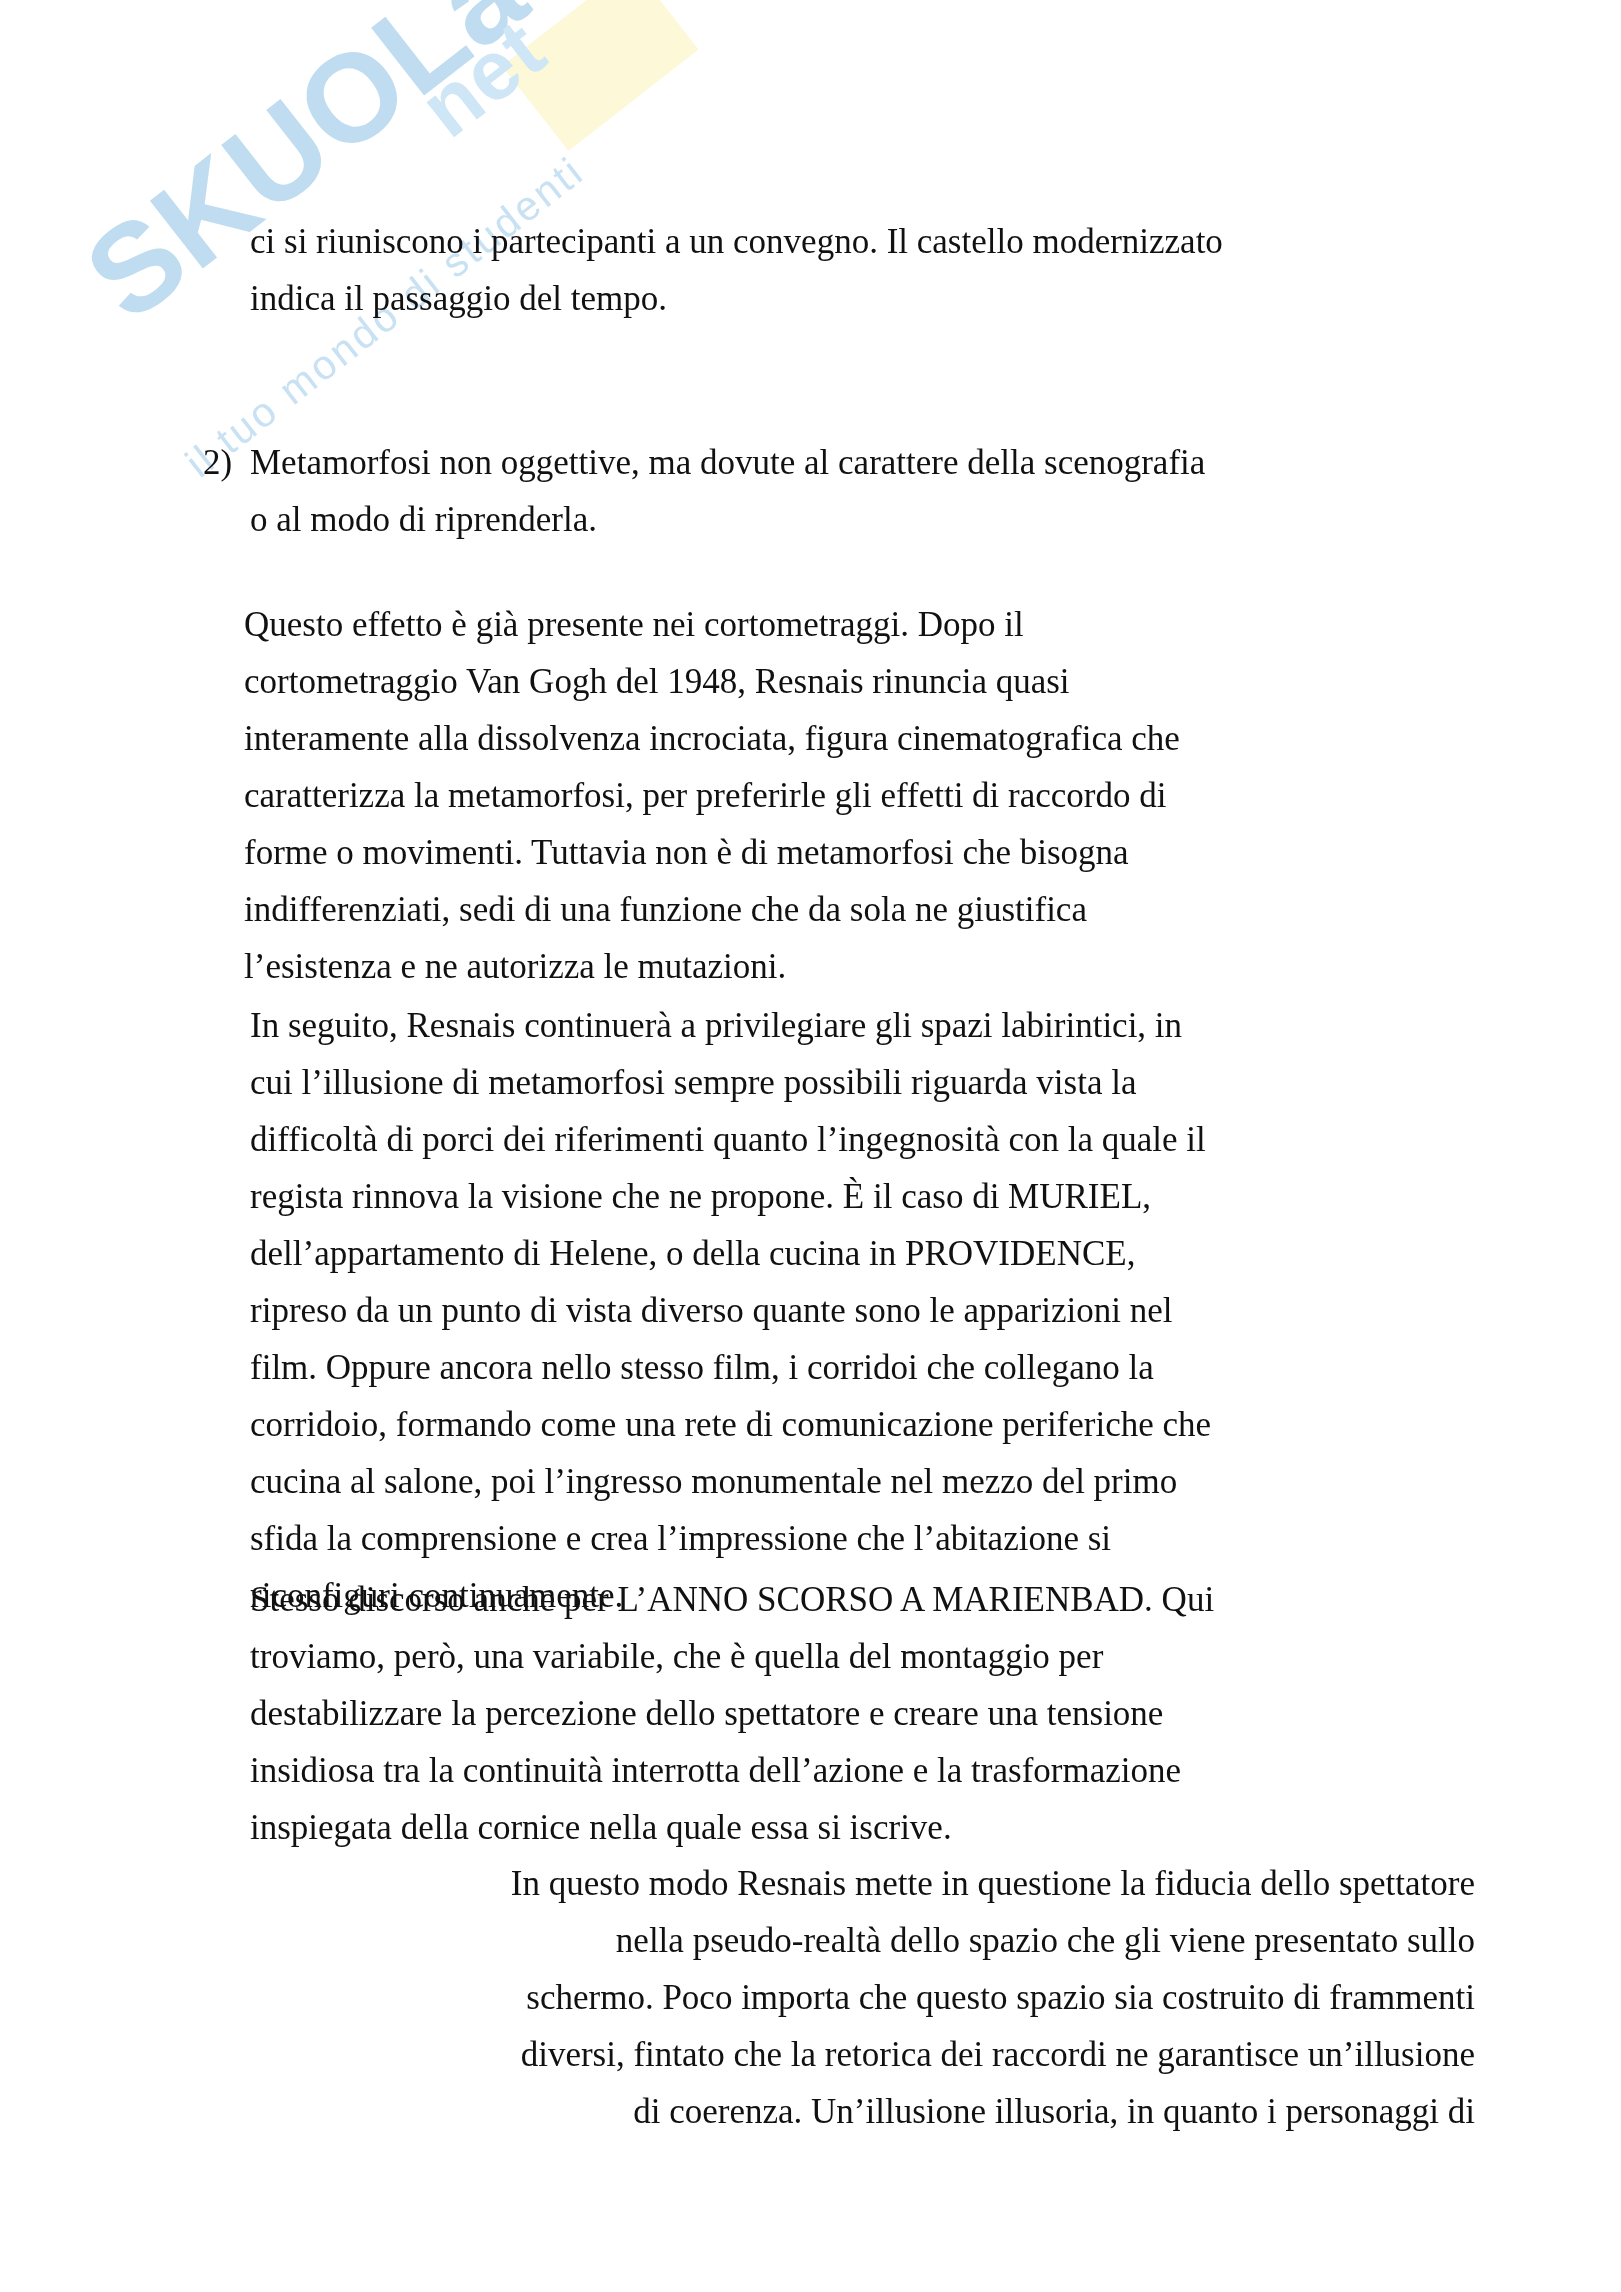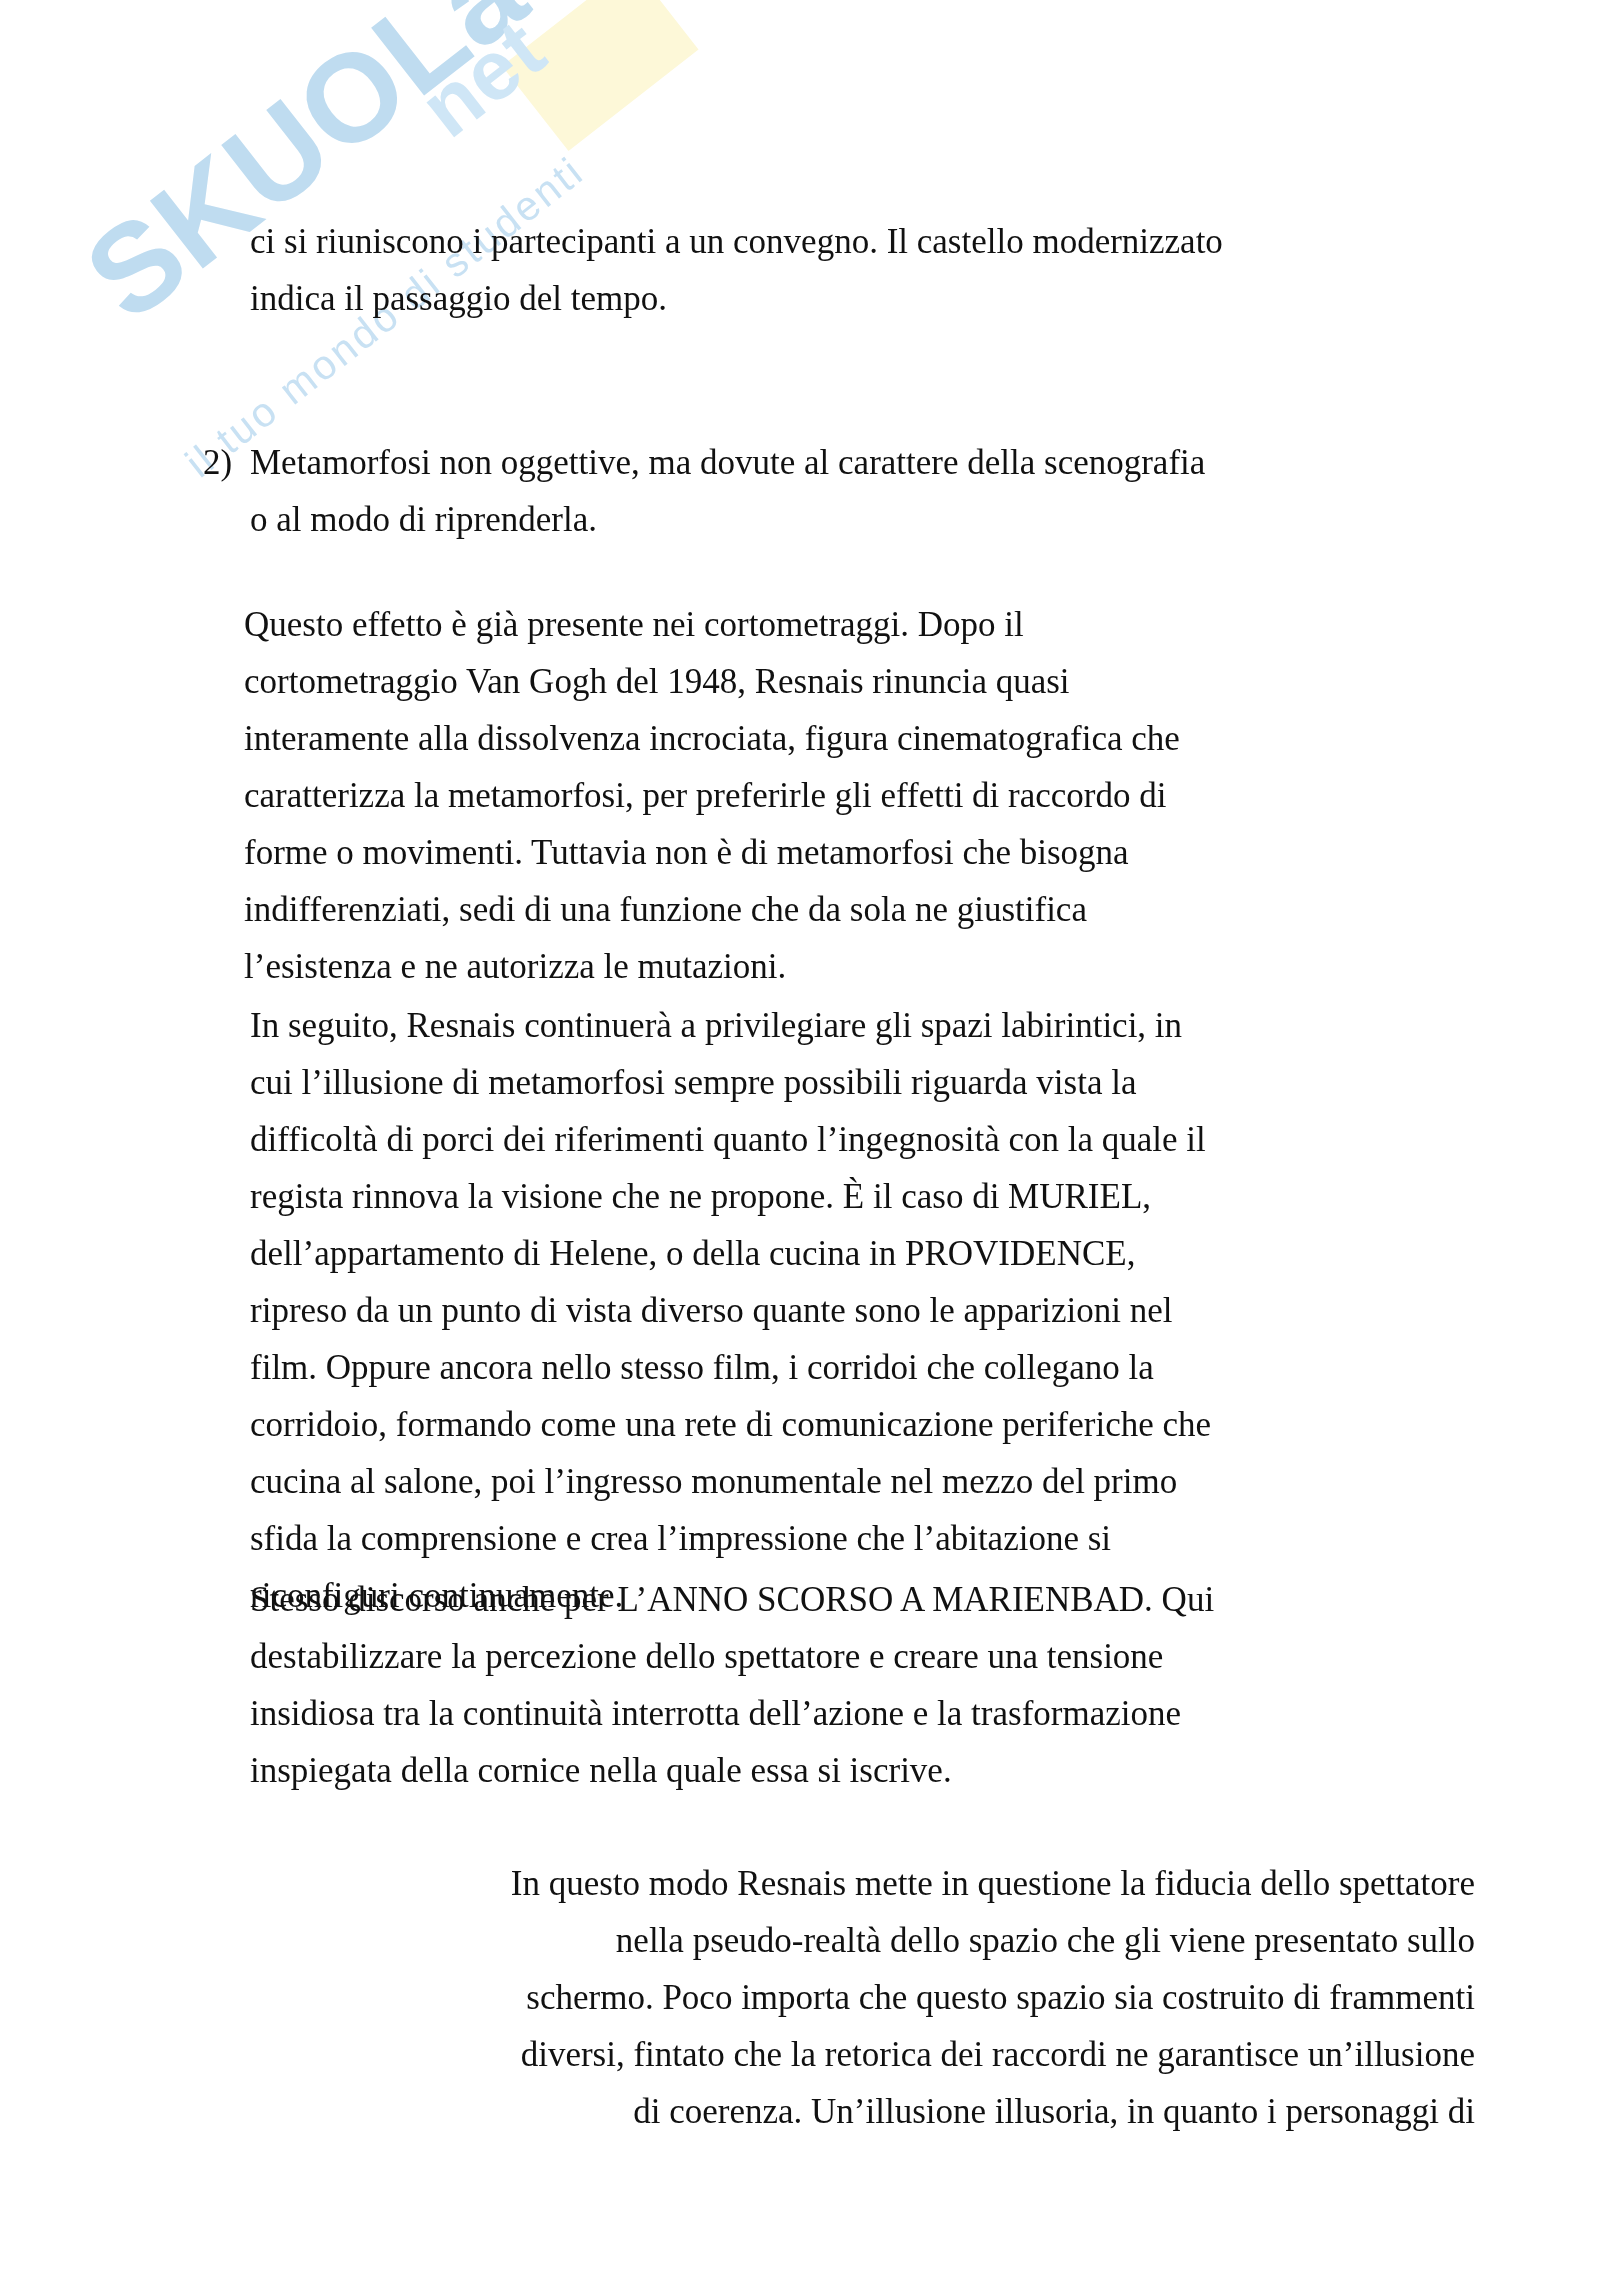--- a/index.html
+++ b/index.html
@@ -148,20 +148,21 @@
     <span class="line">ripreso da un punto di vista diverso quante sono le apparizioni nel</span>
     <span class="line">film. Oppure ancora nello stesso film, i corridoi che collegano la</span>
     <span class="line">corridoio, formando come una rete di comunicazione periferiche che</span>
     <span class="line">cucina al salone, poi l’ingresso monumentale nel mezzo del primo</span>
     <span class="line">sfida la comprensione e crea l’impressione che l’abitazione si</span>
     <span class="line">riconfiguri continuamente.</span>
   </div>
 
   <div class="para block-5">
     <span class="line">Stesso discorso anche per L’ANNO SCORSO A MARIENBAD. Qui</span>
+    <span class="line">troviamo, però, una variabile, che è quella del montaggio per</span>
     <span class="line">destabilizzare la percezione dello spettatore e creare una tensione</span>
     <span class="line">insidiosa tra la continuità interrotta dell’azione e la trasformazione</span>
     <span class="line">inspiegata della cornice nella quale essa si iscrive.</span>
   </div>
 
   <div class="para block-6">
     <span class="line">In questo modo Resnais mette in questione la fiducia dello spettatore</span>
     <span class="line">nella pseudo-realtà dello spazio che gli viene presentato sullo</span>
     <span class="line">schermo. Poco importa che questo spazio sia costruito di frammenti</span>
     <span class="line">diversi, fintato che la retorica dei raccordi ne garantisce un’illusione</span>

